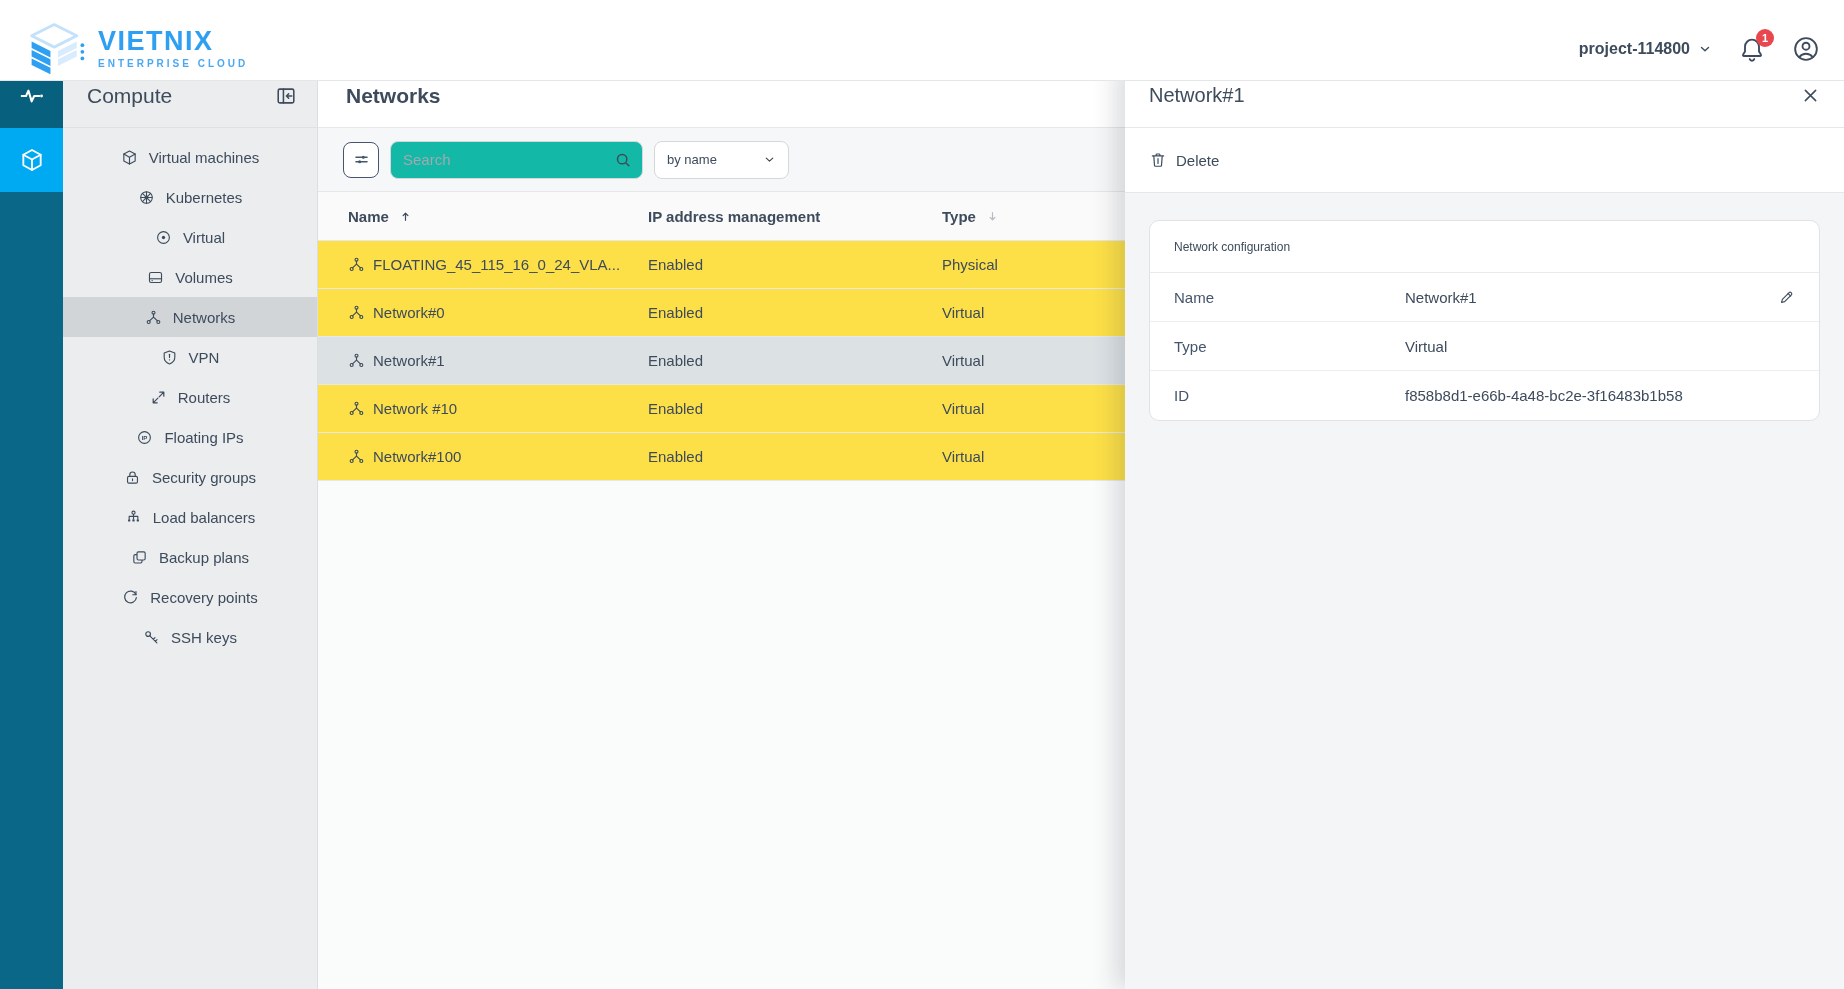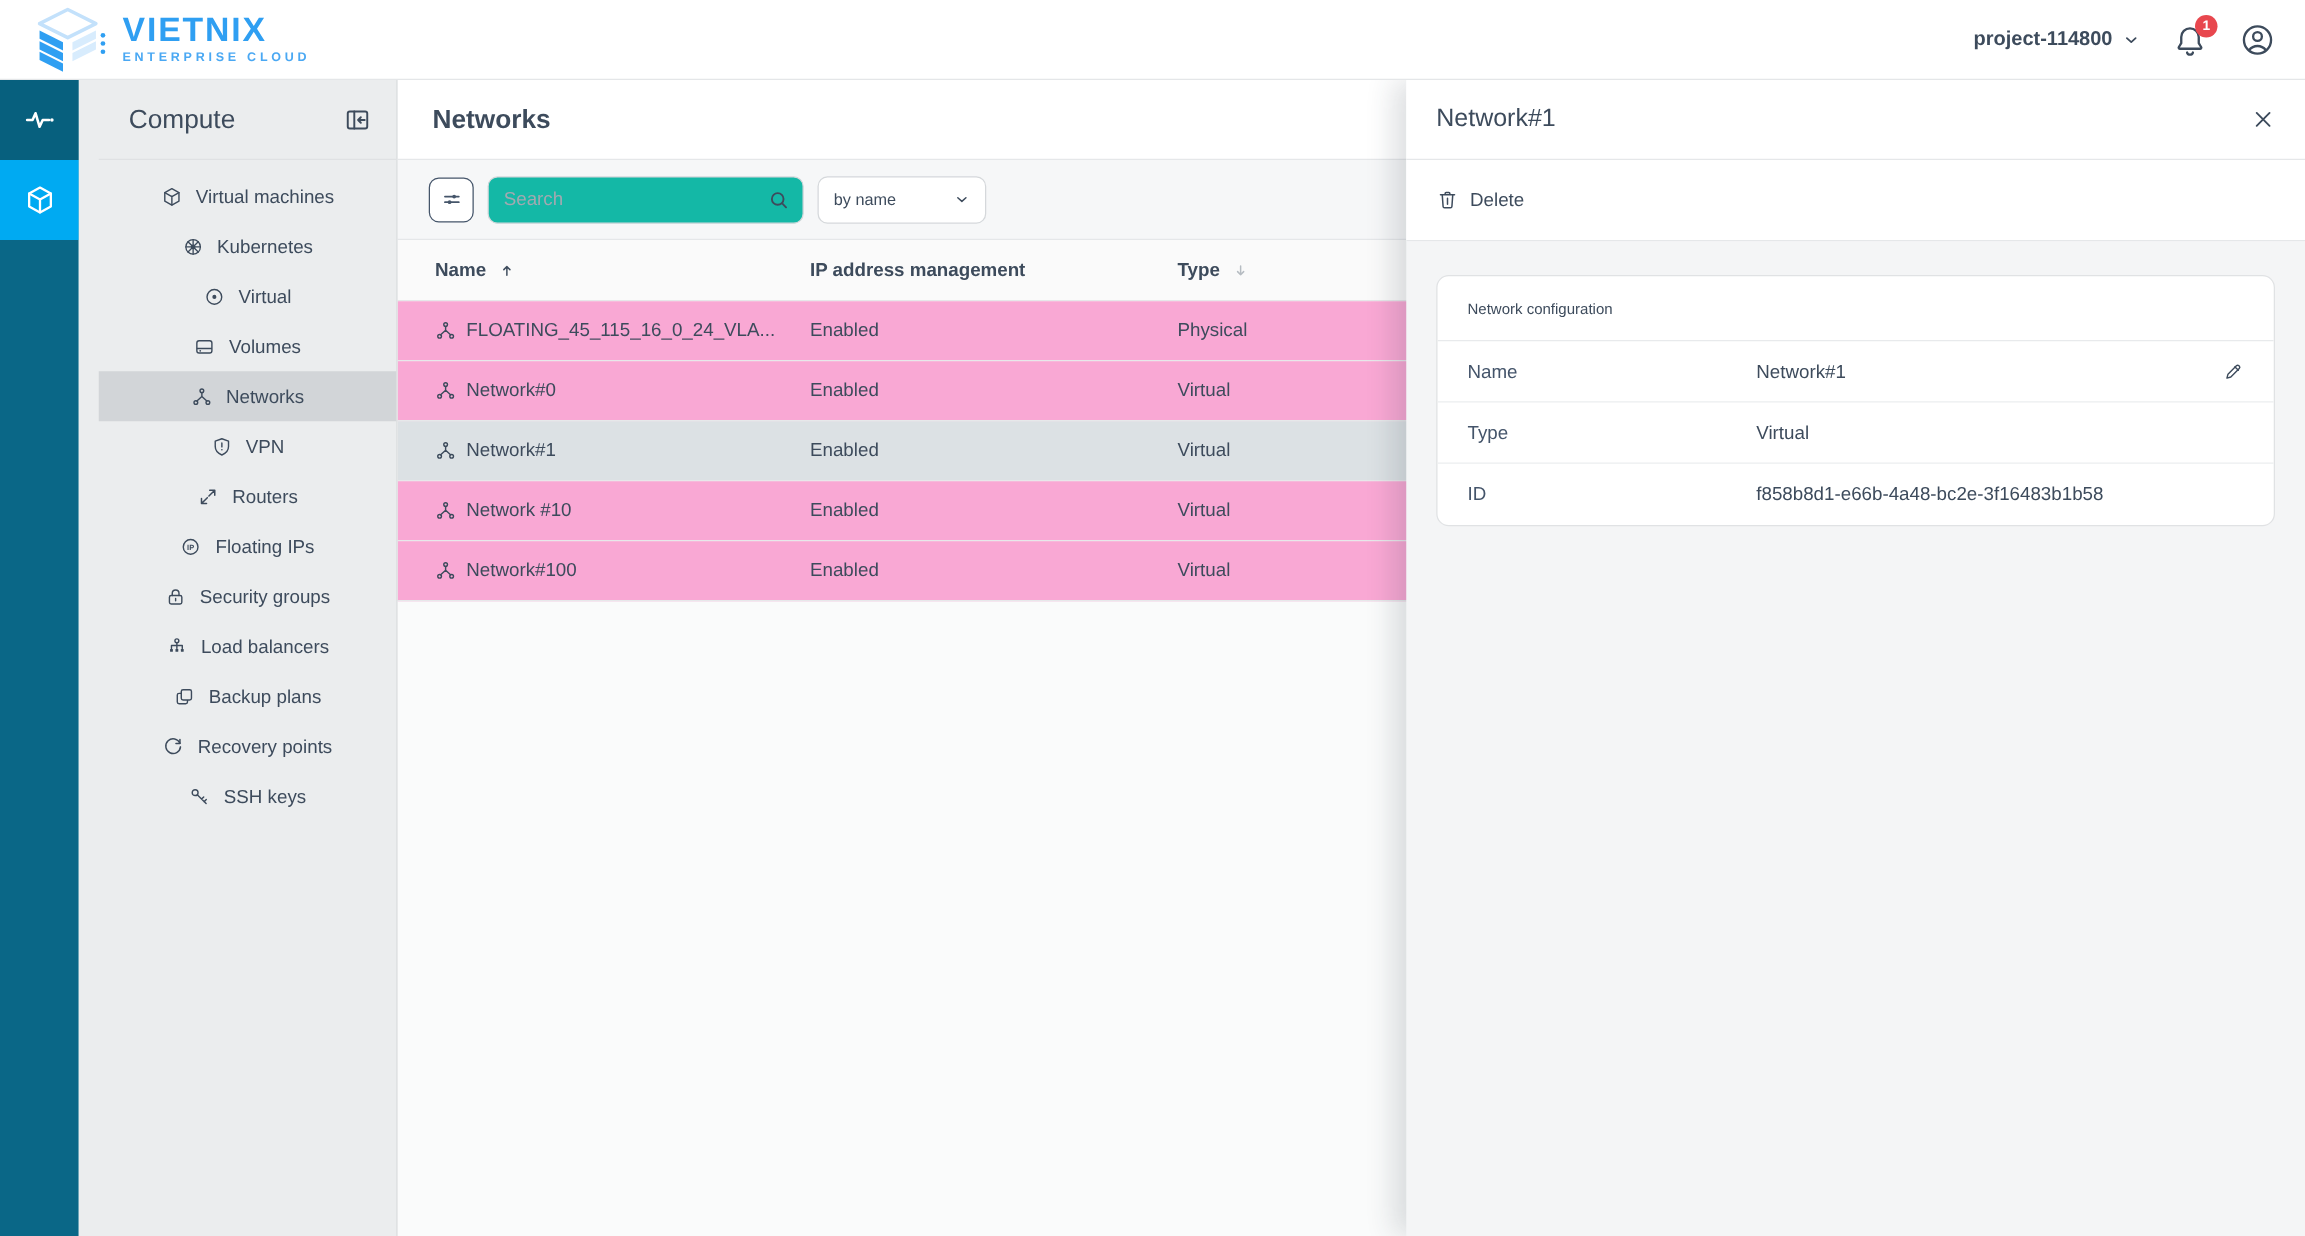--- a/index.html
+++ b/index.html
@@ -1,21 +1,21 @@
 <!DOCTYPE html>
 <html><head>
 <meta charset="utf-8">
 <style>
   * { margin:0; padding:0; box-sizing:border-box; }
   html,body { width:1844px; height:989px; }
   body { font-family:"Liberation Sans", sans-serif; color:#3d4b5c; background:#fff; overflow:hidden; }
   .app { position:relative; width:1844px; height:989px; }
 
   
-  .topbar { position:absolute; left:0; top:0; width:1844px; height:64px; background:#fff;
+  .topbar { position:absolute; left:0; top:17px; width:1844px; height:64px; background:#fff;
             border-bottom:1px solid #e4e6e8; display:flex; align-items:center; justify-content:space-between;
             padding:0 24px 0 26px; z-index:30; }
   .brand { display:flex; align-items:center; gap:10px; }
   .brand-text { display:flex; flex-direction:column; line-height:1; }
   .brand-title { font-size:27px; font-weight:800; letter-spacing:1.5px; color:#2f9ff2; }
   .brand-sub { font-size:10px; font-weight:700; letter-spacing:3px; color:#4aa8f3; margin-top:4px; }
   .top-right { display:flex; align-items:center; gap:26px; }
   .project { display:flex; align-items:center; gap:8px; cursor:pointer; }
   .project-name { font-size:16px; font-weight:700; color:#3d4b5c; }
   .bell-wrap { position:relative; cursor:pointer; width:28px; height:28px; }
@@ -25,21 +25,21 @@
   svg.ic { display:block; }
 
   
   .rail { position:absolute; left:0; top:64px; width:63px; height:925px; background:#0a6787; z-index:20; }
   .rail-item { width:63px; height:64px; display:flex; align-items:center; justify-content:center; color:#fff; cursor:pointer; }
   .rail-item.dim { background:#07607e; }
   .rail-item.active { background:#00aaf2; }
 
   
   .sidebar { position:absolute; left:63px; top:64px; width:255px; height:925px; background:#ebedee;
-             border-right:1px solid #dcdee0; z-index:20;padding-left:16px; }
+             border-right:1px solid #dcdee0; z-index:20; }
   .side-head { height:64px; display:flex; align-items:center; justify-content:space-between;
                padding:0 20px 0 24px; border-bottom:1px solid #dfe1e3; }
   .side-title { font-size:21px; font-weight:400; color:#3d4b5c; }
   .collapse-btn { cursor:pointer; display:flex; align-items:center; }
   .menu { list-style:none; padding-top:9px; }
   .menu li { height:40px; display:flex; align-items:center; gap:11px; padding:0 24px; font-size:15px;
              cursor:pointer; color:#3d4b5c;justify-content:center; }
   .menu li.selected { background:#d2d5d8; }
   .menu .mi { width:17px; height:17px; flex:0 0 17px; }
 
@@ -55,21 +55,21 @@
   .search-box input { width:100%; height:100%; border:1px solid #d5d8db; border-radius:8px; background:#14b8a6;
                       padding:0 36px 0 12px; font-size:15px; font-family:"Liberation Sans",sans-serif; color:#3d4b5c; outline:none; }
   .search-box input::placeholder { color:#a2a9b0; }
   .search-ic { position:absolute; right:10px; top:9px; }
   .select-box { width:135px; height:38px; background:#fff; border:1px solid #d5d8db; border-radius:8px;
                 display:flex; align-items:center; justify-content:space-between; padding:0 12px; font-size:13px; cursor:pointer; }
 
   .thead { height:49px; background:#fafafa; border-bottom:1px solid #e6e7e9; display:grid;
            grid-template-columns:300px 294px 1fr; align-items:center; padding-left:30px; font-size:15px; font-weight:700; }
   .th { display:flex; align-items:center; gap:10px; }
-  .trow { height:48px; background:#f9a8d4; border-bottom:1px solid #e7e8ea; display:grid;
+  .trow { height:48px; background:#fde047; border-bottom:1px solid #e7e8ea; display:grid;
           grid-template-columns:300px 294px 1fr; align-items:center; padding-left:30px; font-size:15px; cursor:pointer; }
   .trow.selected { background:#dce1e4; }
   .name-cell { display:flex; align-items:center; gap:8px; overflow:hidden; }
   .name-cell span { white-space:nowrap; overflow:hidden; text-overflow:ellipsis; padding-right:14px; }
 
   
   .drawer { position:absolute; left:1125px; top:64px; width:719px; height:925px; background:#f4f5f6;
             box-shadow:-10px 0 22px rgba(40,50,60,.16); z-index:25; display:flex; flex-direction:column; }
   .drawer-head { height:64px; background:#fff; border-bottom:1px solid #e5e7e9; display:flex; align-items:center;
                  justify-content:space-between; padding:0 24px; }

